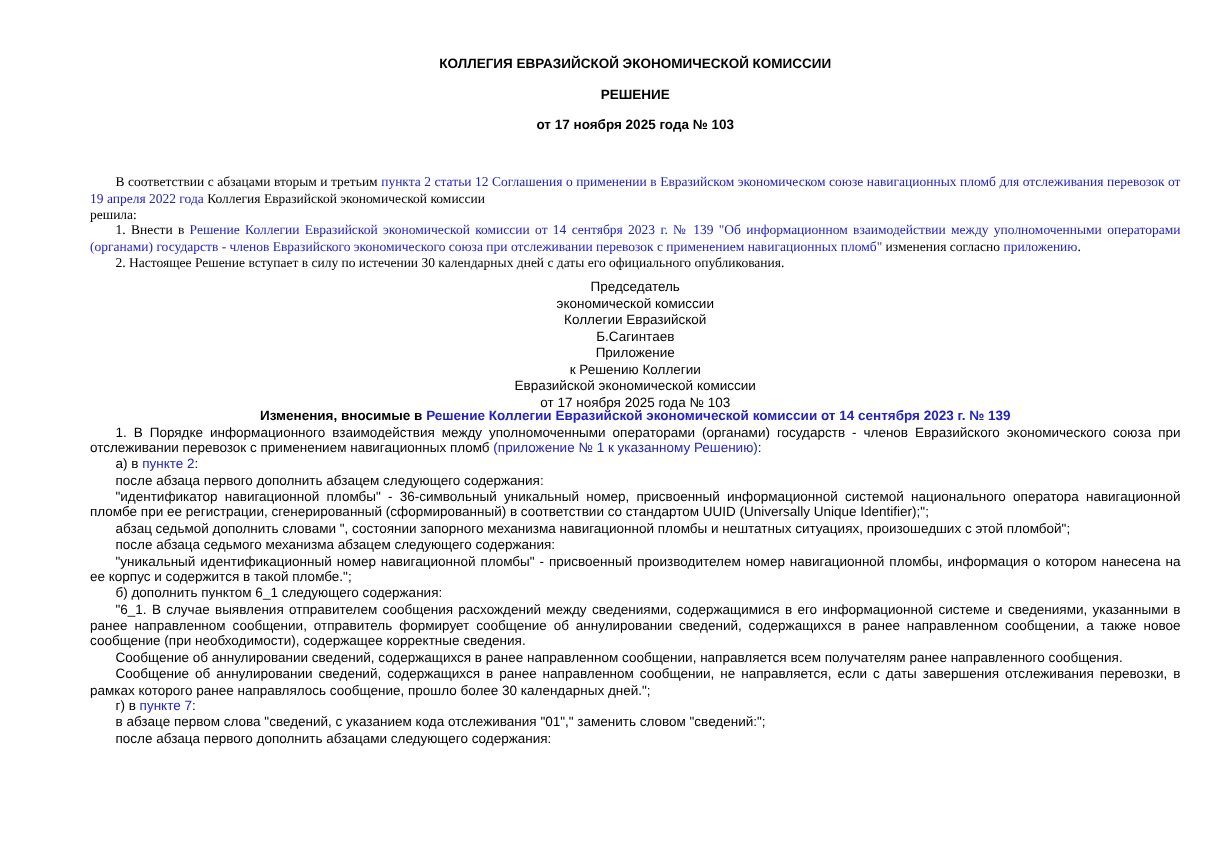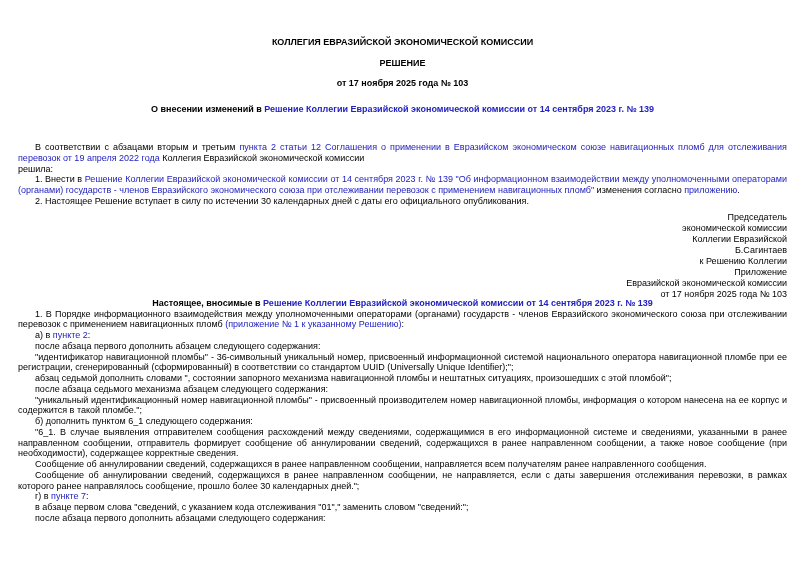--- a/index.html
+++ b/index.html
@@ -5,72 +5,71 @@
   html,body{margin:0;padding:0;background:#ffffff;}
   body{
     width:807px;height:571px;overflow:hidden;
     font-family:"Liberation Sans",sans-serif;
     font-size:9px;color:#000;
     -webkit-font-smoothing:antialiased;
   }
   .page{
     position:relative;width:807px;height:571px;
     box-sizing:border-box;
-    padding:36px 20px 0 18px;
+    padding:36px 20px 0 60px;
     background:#fff;
   }
   .center{text-align:center;}
   .bold{font-weight:700;}
   .hline{line-height:12px;margin:0;}
   .h-type{margin-top:9px;}
   .h-date{margin-top:8px;}
   .doc-title{margin-top:14px;line-height:12px;}
-  .preamble{margin-top:27px;}
+  .preamble{margin-top:27px;font-family:Liberation Serif, serif;}
   .para{margin:0;line-height:10.75px;text-indent:17px;text-align:justify;}
   .para.flush{text-indent:0;}
-  .right-block{margin-top:5px;text-align:right;}
+  .right-block{margin-top:5px;text-align:center;}
   .right-block .rline{line-height:11px;}
   .annex-heading{margin-top:-2px;line-height:11px;}
   .annex-body{}
   .lnk{color:var(--link,#2222c0);cursor:pointer;}
 </style>
 </head>
 <body style="color: rgb(0, 0, 0); background: rgb(255, 255, 255);">
 
 <div class="page">
 
   <div class="hline center bold">КОЛЛЕГИЯ ЕВРАЗИЙСКОЙ ЭКОНОМИЧЕСКОЙ КОМИССИИ</div>
   <div class="hline h-type center bold">РЕШЕНИЕ</div>
   <div class="hline h-date center bold">от 17 ноября 2025 года № 103</div>
 
-  <div class="doc-title center bold"><span>О внесении изменений в </span><span class="lnk">Решение Коллегии Евразийской экономической комиссии от 14 сентября 2023 г. № 139</span></div>
 
   <div class="preamble">
       <p class="para"><span>В соответствии с абзацами вторым и третьим </span><span class="lnk">пункта 2 статьи 12 Соглашения о применении в Евразийском экономическом союзе навигационных пломб для отслеживания перевозок от 19 апреля 2022 года</span><span> Коллегия Евразийской экономической комиссии</span></p>
       <p class="para flush"><span>решила:</span></p>
       <p class="para"><span>1. Внести в </span><span class="lnk">Решение Коллегии Евразийской экономической комиссии от 14 сентября 2023 г. № 139 "Об информационном взаимодействии между уполномоченными операторами (органами) государств - членов Евразийского экономического союза при отслеживании перевозок с применением навигационных пломб"</span><span> изменения согласно </span><span class="lnk">приложению</span><span>.</span></p>
       <p class="para"><span>2. Настоящее Решение вступает в силу по истечении 30 календарных дней с даты его официального опубликования.</span></p>
     </div>
 
   <div class="right-block">
     <div>
         <div class="rline">Председатель</div>
         <div class="rline">экономической комиссии</div>
         <div class="rline">Коллегии Евразийской</div>
         <div class="rline">Б.Сагинтаев</div>
       </div>
     <div>
+        <div class="rline">Приложение</div>
         <div class="rline">к Решению Коллегии</div>
-        <div class="rline">Приложение</div>
         <div class="rline">Евразийской экономической комиссии</div>
         <div class="rline">от 17 ноября 2025 года № 103</div>
       </div>
   </div>
 
-  <div class="annex-heading center bold"><span>Настоящее, вносимые в </span><span class="lnk">Решение Коллегии Евразийской экономической комиссии от 14 сентября 2023 г. № 139</span></div>
+  <div class="annex-heading center bold"><span>Изменения, вносимые в </span><span class="lnk">Решение Коллегии Евразийской экономической комиссии от 14 сентября 2023 г. № 139</span></div>
 
   <div class="annex-body">
       <p class="para"><span>1. В Порядке информационного взаимодействия между уполномоченными операторами (органами) государств - членов Евразийского экономического союза при отслеживании перевозок с применением навигационных пломб </span><span class="lnk">(приложение № 1 к указанному Решению)</span><span>:</span></p>
       <p class="para"><span>а) в </span><span class="lnk">пункте 2</span><span>:</span></p>
       <p class="para"><span>после абзаца первого дополнить абзацем следующего содержания:</span></p>
       <p class="para"><span>"идентификатор навигационной пломбы" - 36-символьный уникальный номер, присвоенный информационной системой национального оператора навигационной пломбе при ее регистрации, сгенерированный (сформированный) в соответствии со стандартом UUID (Universally Unique Identifier);";</span></p>
       <p class="para"><span>абзац седьмой дополнить словами ", состоянии запорного механизма навигационной пломбы и нештатных ситуациях, произошедших с этой пломбой";</span></p>
       <p class="para"><span>после абзаца седьмого механизма абзацем следующего содержания:</span></p>
       <p class="para"><span>"уникальный идентификационный номер навигационной пломбы" - присвоенный производителем номер навигационной пломбы, информация о котором нанесена на ее корпус и содержится в такой пломбе.";</span></p>
       <p class="para"><span>б) дополнить пунктом 6_1 следующего содержания:</span></p>

